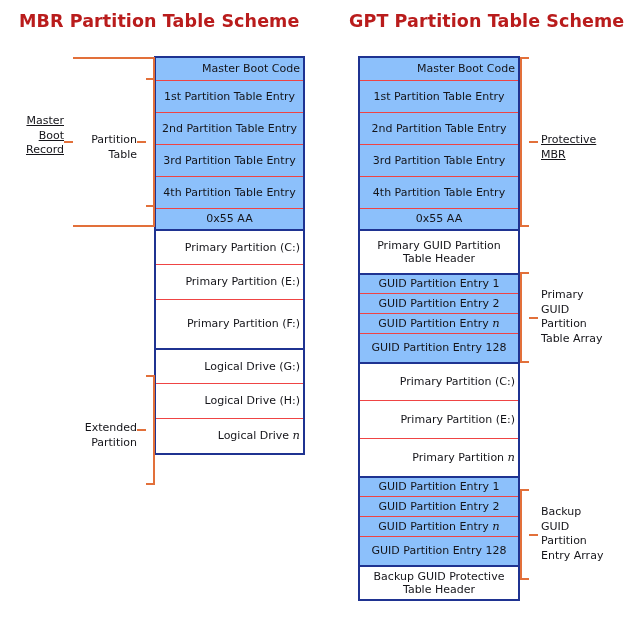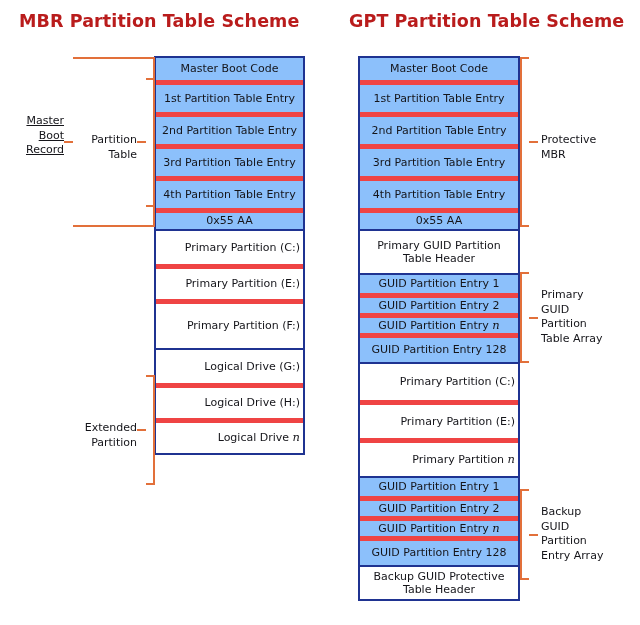--- a/index.html
+++ b/index.html
@@ -41,31 +41,31 @@
     width: 151px;
   }
   #gpt-table {
     left: 358px;
     top: 56px;
     width: 162px;
   }
 
   .row {
     box-sizing: border-box;
-    border-top: 5px solid #ef4444;
+    border-top: 1px solid #ef4444;
     display: flex;
     align-items: center;
     justify-content: center;
     text-align: center;
     font-size: 11px;
     color: #15151a;
     line-height: 13.5px;
     padding: 0 3px;
   }
-  .row:first-child { border-top: none; }
+  .row:first-child { border-top: none; justify-content: flex-end; }
   .row.blue { background: #8cc0fb; }
   .row.white { background: #ffffff; justify-content: flex-end; }
 
   
   .row.sep-strong { border-top: 2px solid #1f3391; }
 
   .row .txt { display: block; }
   .row em { font-style: italic; font-family: "DejaVu Serif", serif; font-size: 11.5px; }
 
   
@@ -217,21 +217,21 @@
 <div class="blabel ralign" style="left:78px; top:133px; width:59px;">Partition
 Table</div>
 
 <div class="bracket right-open" style="left:146px; top:375px; width:9px; height:110px;"></div>
 <div class="tick" style="left:137px; top:429px;"></div>
 <div class="blabel ralign" style="left:62px; top:421px; width:75px;">Extended
 Partition</div>
 
 <div class="bracket left-open" style="left:520px; top:57px; width:9px; height:170px;"></div>
 <div class="tick" style="left:529px; top:141px;"></div>
-<div class="blabel lalign" style="left:541px; top:133px; width:92px;">Protective
+<div class="blabel lalign" style="left:541px; top:133px; width:92px;text-decoration:underline;">Protective
 MBR</div>
 
 <div class="bracket left-open" style="left:520px; top:272px; width:9px; height:91px;"></div>
 <div class="tick" style="left:529px; top:317px;"></div>
 <div class="blabel lalign" style="left:541px; top:288px; width:95px;">Primary
 GUID
 Partition
 Table Array</div>
 
 <div class="bracket left-open" style="left:520px; top:489px; width:9px; height:91px;"></div>

